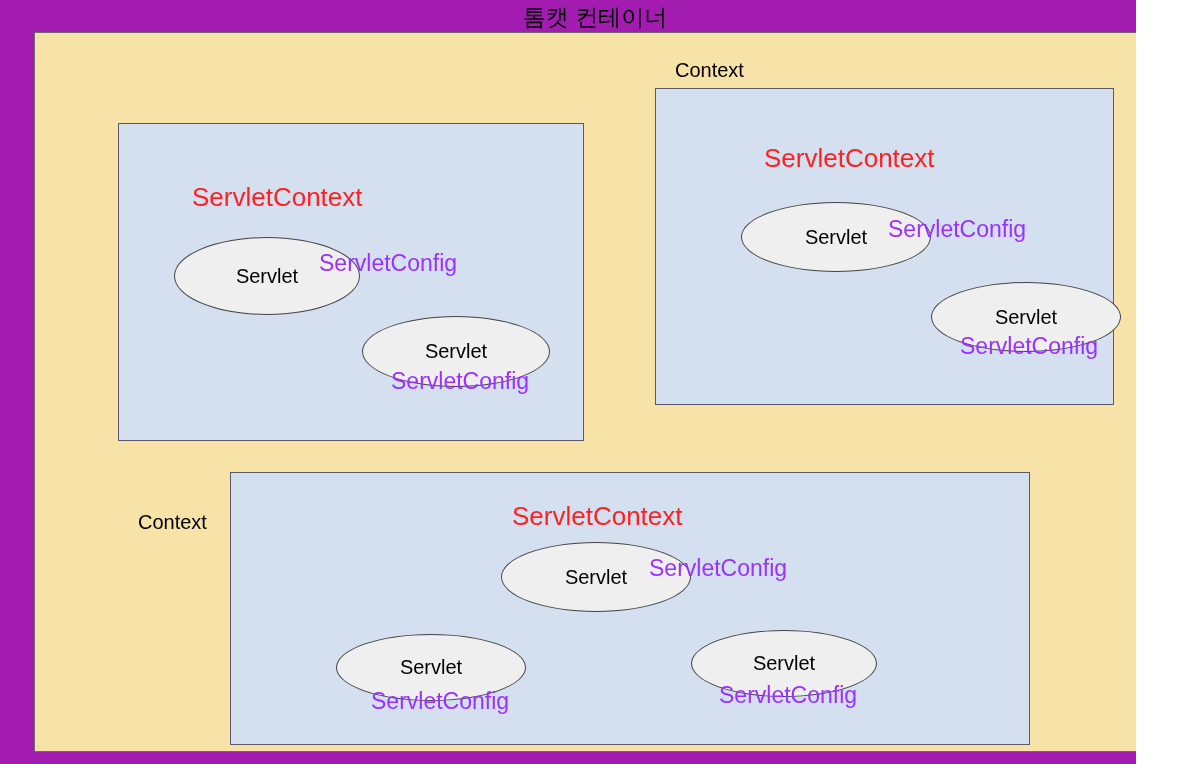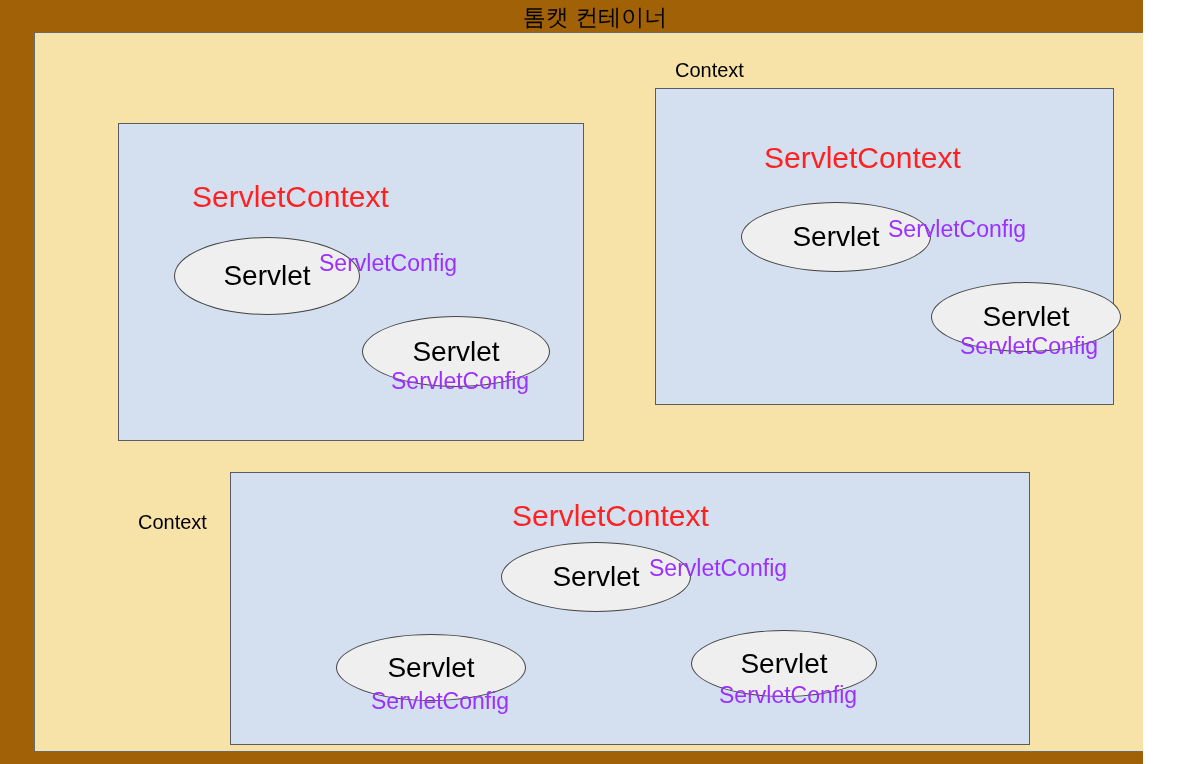--- a/index.html
+++ b/index.html
@@ -8,23 +8,22 @@
     padding: 0;
     background: #ffffff;
   }
   body {
     font-family: "Liberation Sans", sans-serif;
   }
   #canvas {
     position: relative;
     width: 1136px;
     height: 764px;
-    background: #a16207;
+    background: #a21caf;
     overflow: hidden;
-    padding-left: 7px;
   }
   .diagram-title {
     position: absolute;
     left: 0;
     top: 3px;
     width: 1190px;
     text-align: center;
     font-size: 23px;
     color: #000000;
     line-height: 28px;
@@ -48,21 +47,21 @@
   }
   .context-label {
     position: absolute;
     font-size: 20px;
     color: #000000;
     line-height: 30px;
     white-space: nowrap;
   }
   .servlet-context-label {
     position: absolute;
-    font-size: 30px;
+    font-size: 26px;
     color: #FF2020;
     line-height: 28px;
     white-space: nowrap;
   }
   .servlet-node {
     position: absolute;
   }
   .servlet-ellipse {
     position: absolute;
     left: 0;
@@ -76,21 +75,21 @@
   }
   .servlet-name {
     position: absolute;
     left: 0;
     top: 0;
     width: 100%;
     height: 100%;
     display: flex;
     align-items: center;
     justify-content: center;
-    font-size: 28px;
+    font-size: 20px;
     color: #000000;
     white-space: nowrap;
   }
   .servlet-config-label {
     position: absolute;
     font-size: 23px;
     color: #9B30FF;
     line-height: 28px;
     white-space: nowrap;
     z-index: 5;

